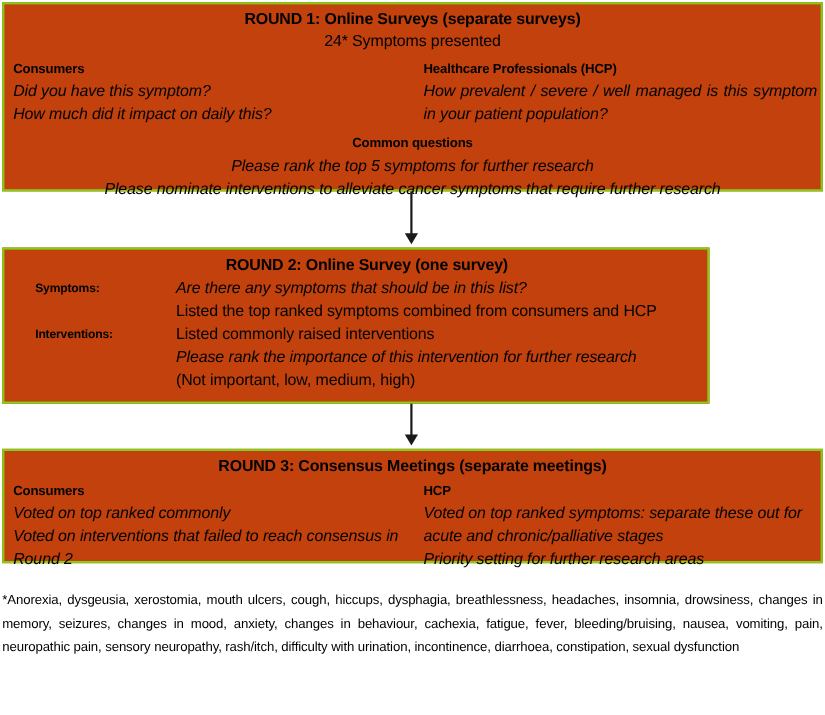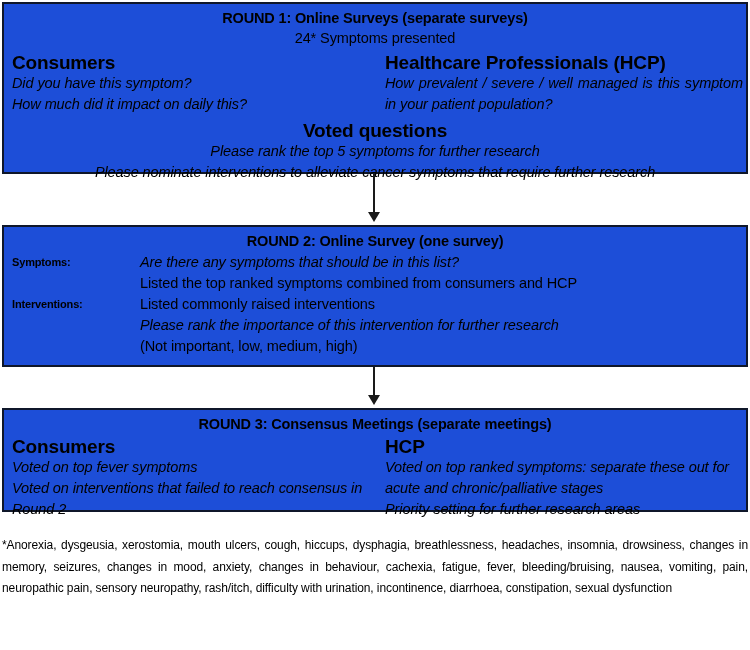--- a/index.html
+++ b/index.html
@@ -18,22 +18,22 @@
     position: relative;
     width: 750px;
     height: 650px;
     overflow: hidden;
     background: #ffffff;
   }
 
   .box {
     position: absolute;
     box-sizing: border-box;
-    border: 2px solid #0f172a;
-    background: #1d4ed8;
+    border: 2px solid #84cc16;
+    background: #c2410c;
   }
 
   .box-title {
     text-align: center;
     font-weight: bold;
     font-size: 14.5px;
     line-height: 20px;
     letter-spacing: -0.15px;
   }
   .subtitle {
@@ -55,21 +55,21 @@
   }
   .col-right {
     position: absolute;
     left: 381px;
     top: 0;
     width: 358px;
   }
 
   .hdr {
     font-weight: bold;
-    font-size: 19px;
+    font-size: 12px;
     line-height: 21px;
     letter-spacing: -0.15px;
   }
   .ital {
     font-style: italic;
     font-size: 14.5px;
     line-height: 21px;
     letter-spacing: -0.1px;
   }
   .just {
@@ -154,30 +154,30 @@
       </div>
 
       <div class="col-right">
         <div class="hdr">Healthcare Professionals (HCP)</div>
         <div class="ital just">How prevalent / severe / well managed is this symptom in your patient population?</div>
       </div>
 
     </div>
 
     <div class="center-block">
-      <div class="hdr">Voted questions</div>
+      <div class="hdr">Common questions</div>
       <div class="ital">Please rank the top 5 symptoms for further research</div>
       <div class="ital">Please nominate interventions to alleviate cancer symptoms that require further research</div>
     </div>
   </div>
 
   <div class="arrow" style="top:174px; height:40px;"></div>
   <div class="arrow-head" style="top:212px;"></div>
 
-  <div class="box" style="left:2px; top:225px; width:746px; height:142px; padding-top:4px;">
+  <div class="box" style="left:2px; top:225px; width:643px; height:142px; padding-top:4px;padding-left:20px;">
 
     <div class="box-title">ROUND 2: Online Survey (one survey)</div>
 
     <div class="r2row" style="margin-top:1px;">
       <div class="r2label">Symptoms:</div>
       <div class="r2content i">Are there any symptoms that should be in this list?</div>
       <div class="r2content">Listed the top ranked symptoms combined from consumers and HCP</div>
     </div>
 
     <div class="r2row">
@@ -192,21 +192,21 @@
   <div class="arrow-head" style="top:395px;"></div>
 
   <div class="box" style="left:2px; top:408px; width:746px; height:104px; padding-top:4px;">
 
     <div class="box-title">ROUND 3: Consensus Meetings (separate meetings)</div>
 
     <div class="cols" style="height:72px; margin-top:2px;">
 
       <div class="col-left">
         <div class="hdr">Consumers</div>
-        <div class="ital">Voted on top fever symptoms</div>
+        <div class="ital">Voted on top ranked commonly</div>
         <div class="ital">Voted on interventions that failed to reach consensus in Round 2</div>
       </div>
 
       <div class="col-right">
         <div class="hdr">HCP</div>
         <div class="ital">Voted on top ranked symptoms: separate these out for acute and chronic/palliative stages</div>
         <div class="ital">Priority setting for further research areas</div>
       </div>
 
     </div>

